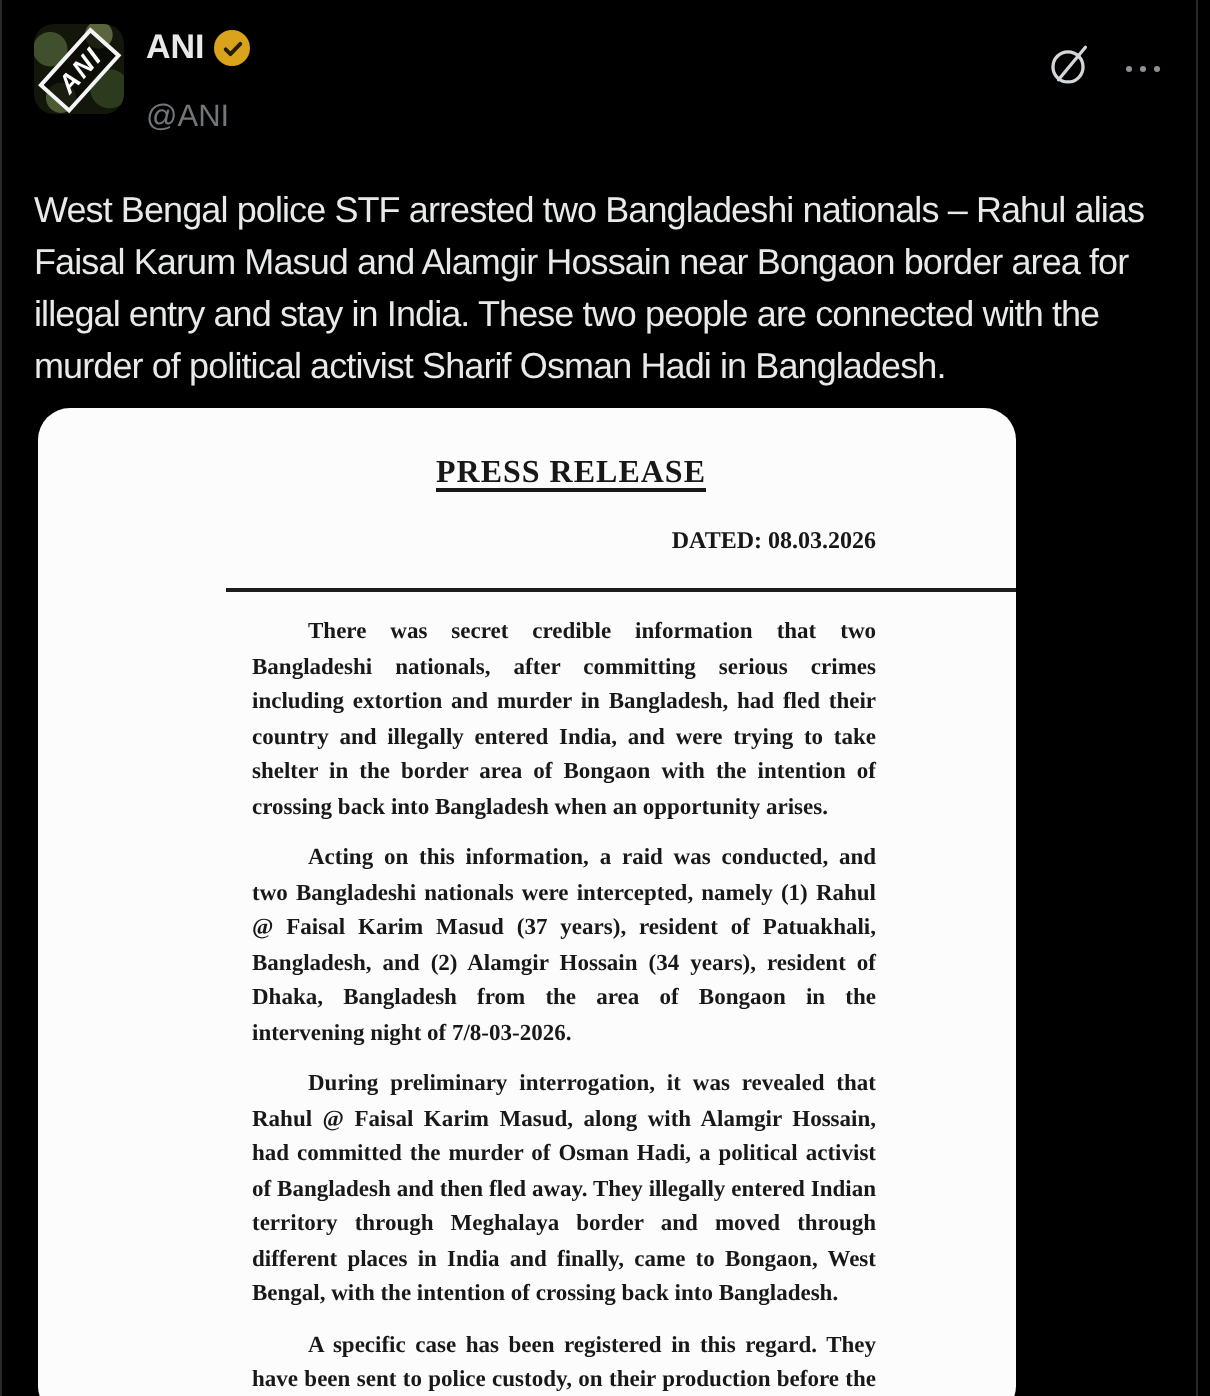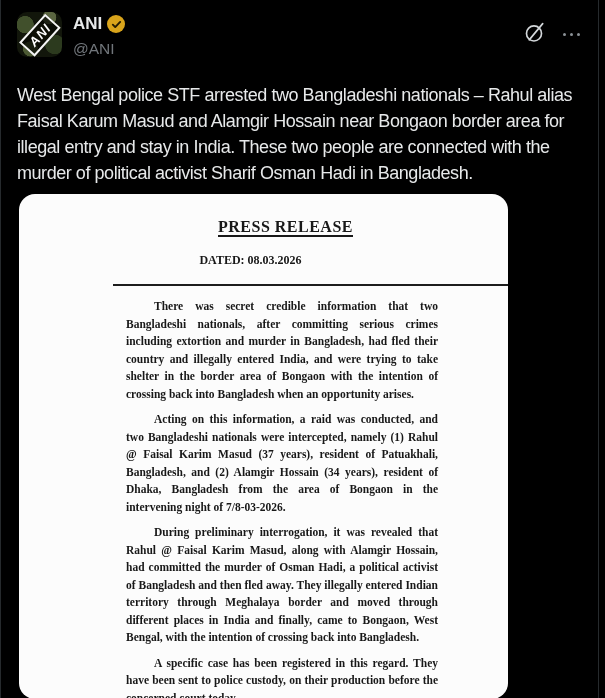--- a/index.html
+++ b/index.html
@@ -35,21 +35,21 @@
     font-size: 13px; letter-spacing: 1px; padding: 0 5px; line-height: 17px;
   }
   .id-block { margin-left: 11px; padding-top: 2px; }
   .name-row { display: flex; align-items: center; gap: 5px; }
   .display-name { color: #e7e9ea; font-weight: 700; font-size: 17px; cursor: pointer; }
   .badge {
     width: 18px; height: 18px; border-radius: 50%; background: #d9a41b;
     display: inline-flex; align-items: center; justify-content: center;
   }
   .badge svg { display: block; }
-  .handle { color: #71767b; font-size: 15.5px; margin-top: 6px; }
+  .handle { color: #71767b; font-size: 15.5px; margin-top: 16px; }
   .header-actions { margin-left: auto; display: flex; align-items: center; gap: 14px; padding-top: 8px; }
   .grok-btn, .more-btn { background: none; border: none; cursor: pointer; padding: 2px; }
   .more-dots { display: flex; gap: 3.5px; align-items: center; }
   .more-dots i { width: 3.5px; height: 3.5px; border-radius: 50%; background: #8b9196; display: block; }
 
   
   .tweet-text {
     margin-top: 24px; color: #e7e9ea;
     font-size: 18px; line-height: 26px; letter-spacing: -0.45px;
   }
@@ -60,21 +60,21 @@
     background: #fcfcfc; border-radius: 16px; overflow: hidden;
     cursor: pointer;
     color: #181818;
     font-family: "Liberation Serif", "DejaVu Serif", serif; font-weight: 700; padding-left: 44px;
   }
   .doc-title {
     margin-top: 24px; text-align: center;
     font-size: 16px; letter-spacing: .5px;
     text-decoration: underline; text-decoration-thickness: 2px; text-underline-offset: 3px;
   }
-  .doc-dated { margin: 17px 70px 0 0; text-align: center; font-size: 12px; }
+  .doc-dated { margin: 17px 70px 0 0; text-align: right; font-size: 12px; }
   .doc-rule-top { margin: 16px 0 0 50px; width: 410px; height: 2px; background: #1d1d1d; }
   .doc-caseref { margin: 5px 70px 0 63px; font-size: 12.5px; }
   .doc-body { margin: 0 70px 0 63px; font-size: 11.5px; line-height: 17.5px; text-align: justify; }
   .doc-body p { text-indent: 28px; margin-top: 8px; font-family: Liberation Serif, serif; }
   .doc-body p:first-child { margin-top: 12px; }
 </style>
 </head>
 <body>
 
 <div class="post">

